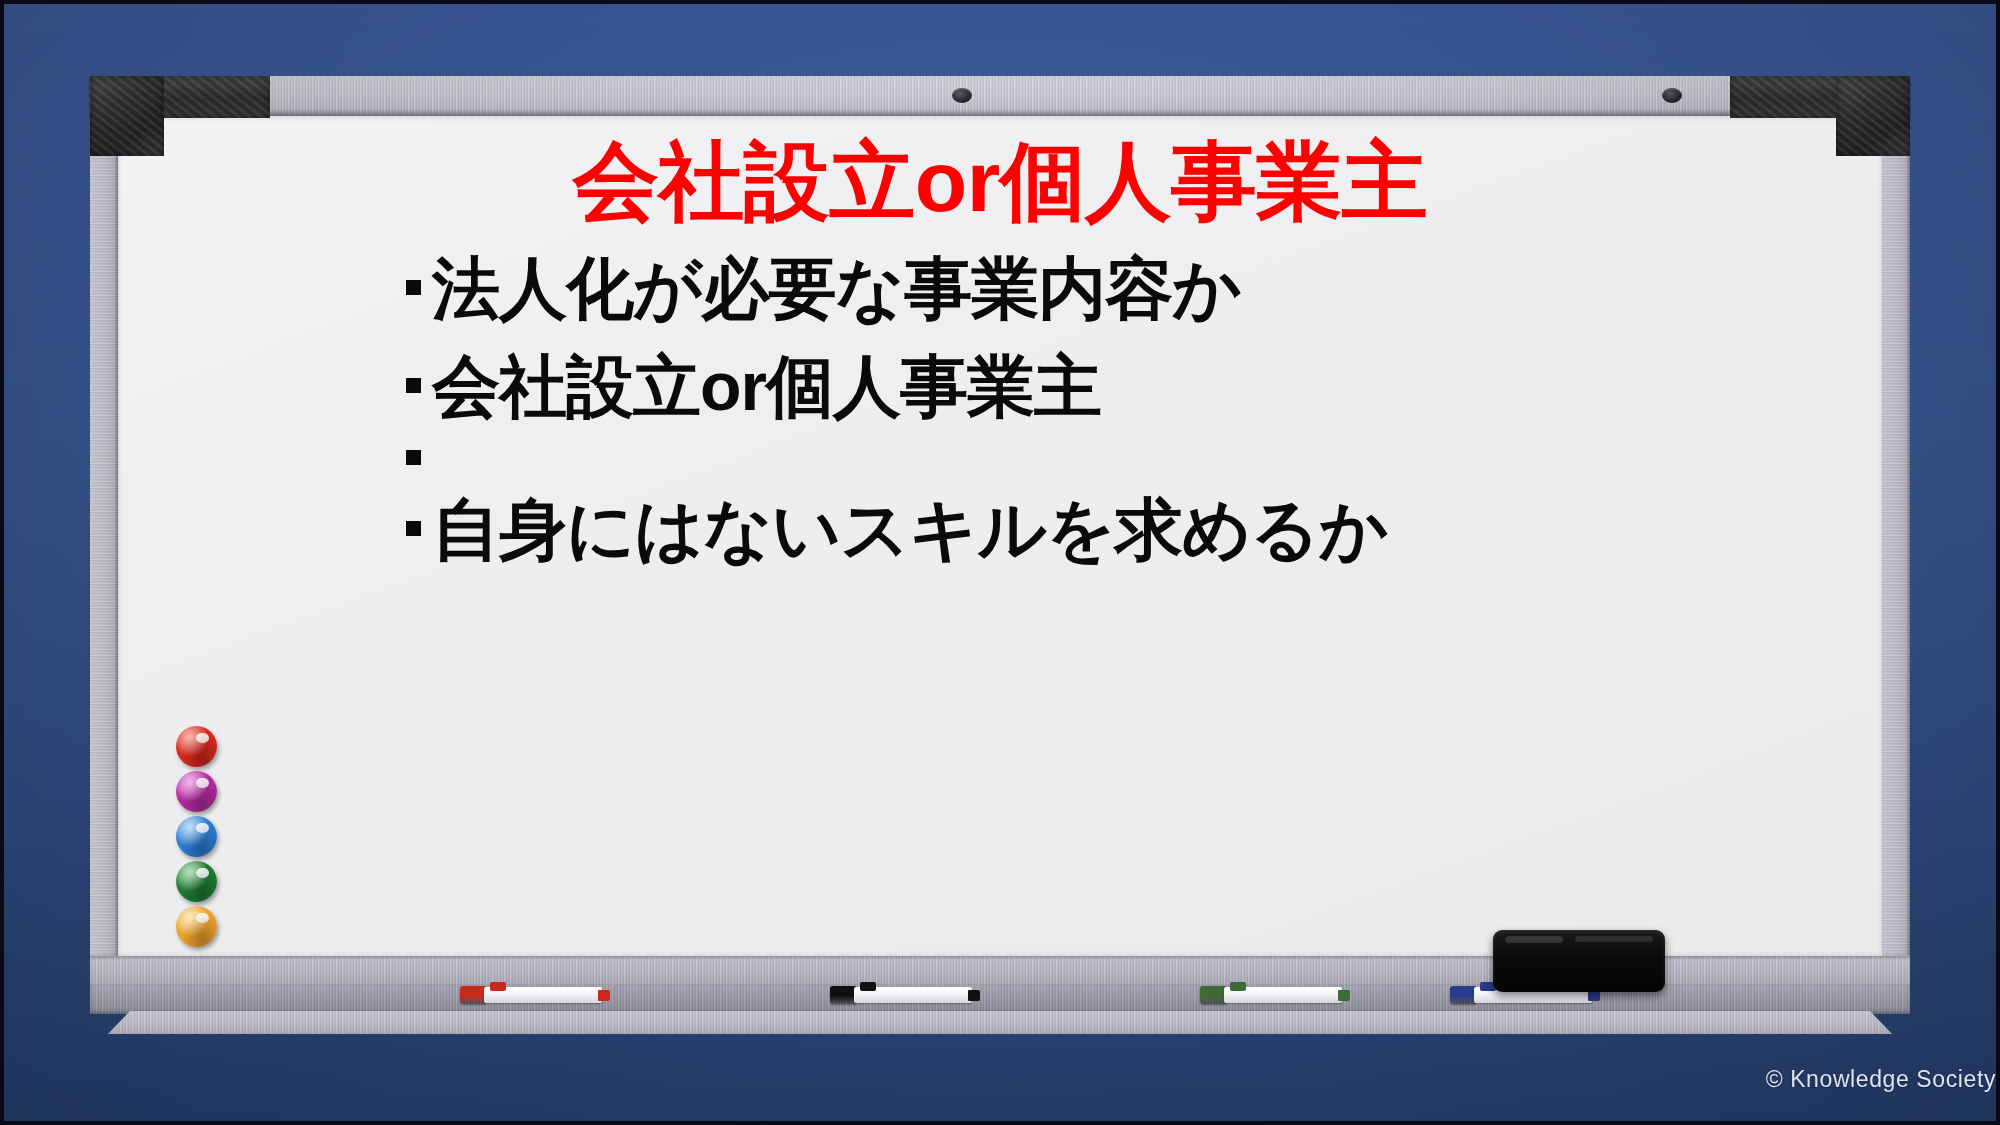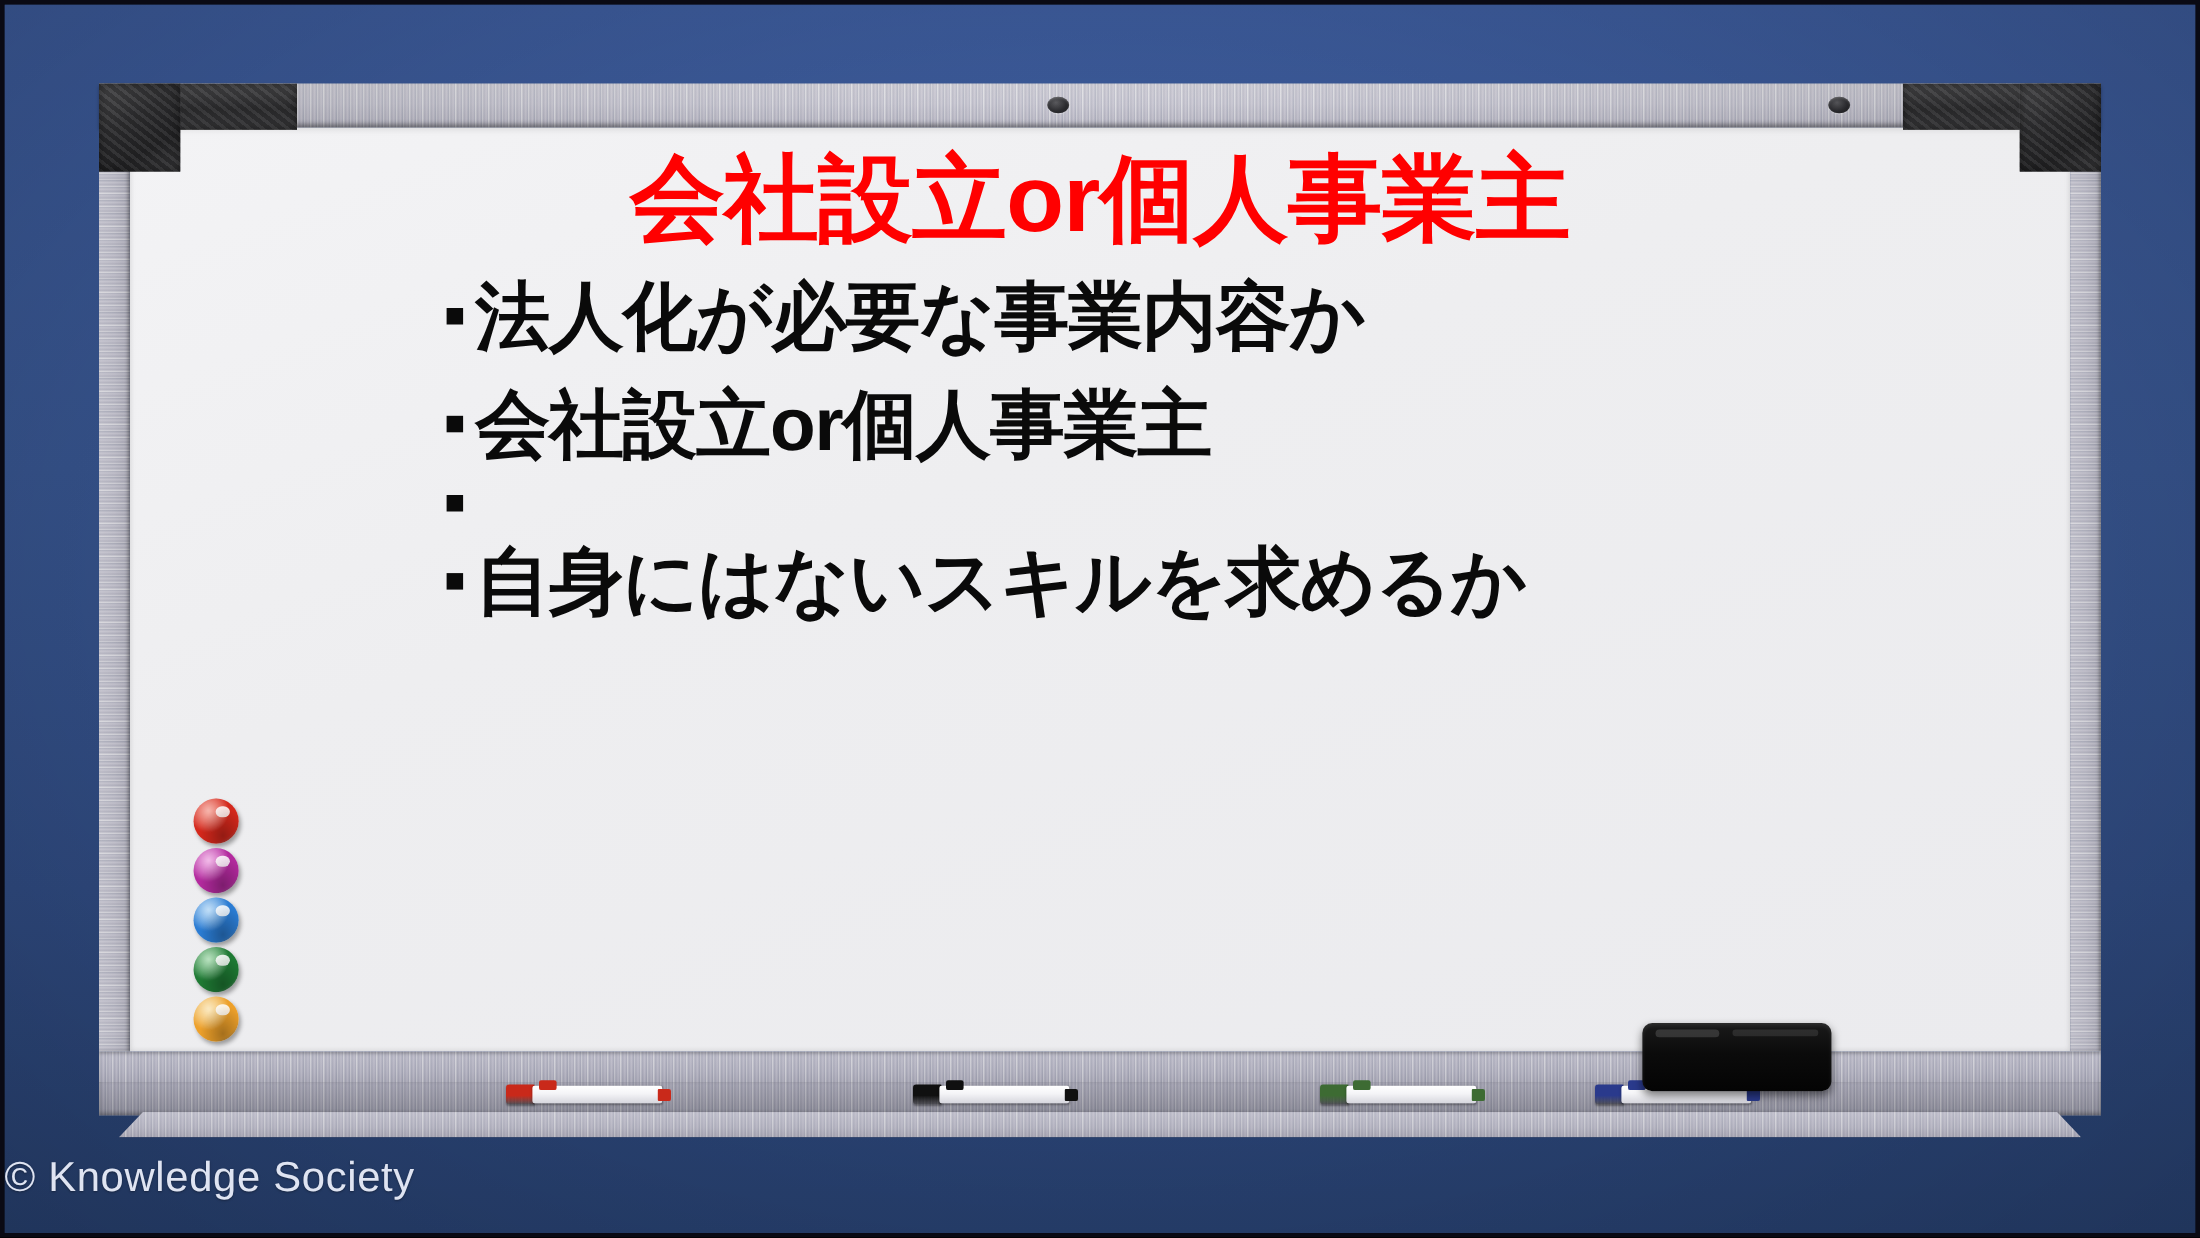--- a/index.html
+++ b/index.html
@@ -334,23 +334,23 @@
     border-radius: 4px;
     background: rgba(255,255,255,0.10);
   }
 
   
   #footer {
     position: absolute;
     left: 0;
     right: 0;
     bottom: 28px;
-    text-align: left;
+    text-align: right;
     color: #dfe4f2;
-    font-size: 38px;
+    font-size: 23px;
     font-weight: 400;
     letter-spacing: 0.6px;
     z-index: 6;
     text-shadow: 0 1px 2px rgba(0,0,0,0.35);
   }
 </style>
 </head>
 <body>
 
 <div id="slide">

